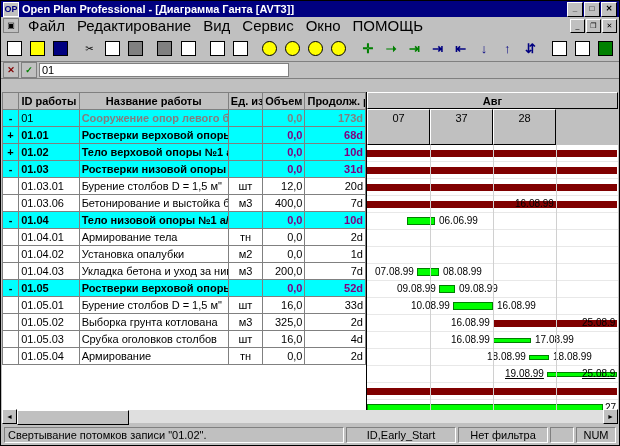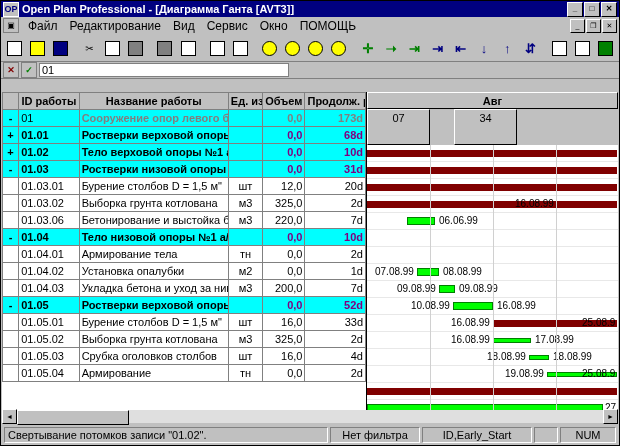--- a/index.html
+++ b/index.html
@@ -21,21 +21,21 @@
     display:flex;align-items:center;justify-content:center;color:#000080;font-size:9px;font-weight:bold;}
   .titlebar .tb-text{flex:1;white-space:nowrap;overflow:hidden;}
   .tb-buttons{display:flex;gap:1px;}
   .tb-btn{width:14px;height:13px;background:#c0c0c0;border-top:1px solid #fff;border-left:1px solid #fff;
     border-right:1px solid #000;border-bottom:1px solid #000;color:#000;font-size:8px;
     display:flex;align-items:center;justify-content:center;line-height:1;font-weight:bold;}
 
   
   .menubar{height:17px;display:flex;align-items:center;background:#c0c0c0;border-bottom:1px solid #c0c0c0;
     padding-left:2px;position:relative;}
-  .menubar .mitem{padding:1px 6px;font-size:12px;color:#000;}
+  .menubar .mitem{padding:1px 6px;font-size:15px;color:#000;}
   .menubar .mdoc-icon{width:14px;height:13px;background:#c0c0c0;border:1px solid #808080;margin-right:3px;
     display:flex;align-items:center;justify-content:center;font-size:8px;}
   .menubar .mright{position:absolute;right:2px;display:flex;gap:1px;}
   .menubar .mbtn{width:13px;height:12px;background:#c0c0c0;border-top:1px solid #fff;border-left:1px solid #fff;
     border-right:1px solid #000;border-bottom:1px solid #000;font-size:7px;display:flex;align-items:center;justify-content:center;}
 
   
   .toolbar{height:24px;display:flex;align-items:center;background:#c0c0c0;padding:1px 2px;gap:1px;
     border-bottom:1px solid #808080;}
   .tbtn{width:21px;height:20px;border:1px solid #c0c0c0;background:#c0c0c0;display:flex;align-items:center;
@@ -83,53 +83,53 @@
   td.c-dur{text-align:right;padding-right:4px;}
   td.c-vol{text-align:right;padding-right:3px;}
   td.c-id{padding-left:4px;}
   td.c-name{padding-left:3px;}
 
   
   .gantt-head{height:17px;display:flex;background:#c0c0c0;}
   .gantt-head .gmonth{flex:1;text-align:center;font-size:11px;font-weight:bold;line-height:16px;
      border-top:1px solid #fff;border-left:1px solid #fff;border-right:1px solid #000;border-bottom:1px solid #000;
      box-sizing:border-box;}
-  .gantt-head2{height:36px;display:flex;background:#c0c0c0;gap:24px;}
+  .gantt-head2{height:36px;display:flex;background:#c0c0c0;}
   .gantt-head2 .gweek{width:63px;text-align:center;font-size:11px;line-height:17px;
      border-top:1px solid #fff;border-left:1px solid #fff;border-right:1px solid #000;border-bottom:1px solid #000;
      box-sizing:border-box;}
   .gantt-body{position:relative;background:#fff;height:321px;}
   .grow{height:17px;position:relative;border-bottom:1px solid #e8e8e8;box-sizing:border-box;}
   .bar{position:absolute;top:4px;height:8px;}
   .bar.dark{background:#800000;top:5px;height:7px;}
   .bar.green{background:#00ff00;border:1px solid #008000;box-sizing:border-box;}
   .bar.greenline{background:#00ff00;height:5px;top:6px;border:1px solid #008000;box-sizing:border-box;}
   .blabel{position:absolute;top:2px;font-size:10px;color:#000;white-space:nowrap;}
-  .blabel.u{}
+  .blabel.u{text-decoration:underline;}
   .vgrid{position:absolute;top:0;bottom:0;width:1px;background:#d0d0d0;}
 
   
   .hscroll{position:absolute;left:1px;right:1px;bottom:22px;height:13px;background:#c0c0c0;display:flex;align-items:center;}
   .sb-arrow{width:13px;height:13px;background:#c0c0c0;border-top:1px solid #fff;border-left:1px solid #fff;
      border-right:1px solid #000;border-bottom:1px solid #000;font-size:7px;display:flex;align-items:center;justify-content:center;}
   .sb-track{flex:1;background:#dfdfdf;height:13px;position:relative;}
   .sb-thumb{position:absolute;left:0;top:0;height:13px;width:110px;background:#c0c0c0;
      border-top:1px solid #fff;border-left:1px solid #fff;border-right:1px solid #000;border-bottom:1px solid #000;}
 
   
   .statusbar{position:absolute;left:1px;right:1px;bottom:1px;height:19px;background:#c0c0c0;display:flex;
      align-items:center;gap:2px;padding:0 2px;box-sizing:border-box;}
   .status-cell{height:16px;border-top:1px solid #808080;border-left:1px solid #808080;
      border-right:1px solid #fff;border-bottom:1px solid #fff;font-size:11px;line-height:15px;padding:0 3px;
      box-sizing:border-box;overflow:hidden;white-space:nowrap;}
   .st-main{flex:1;}
   .st-filter{width:90px;text-align:center;}
   .st-id{width:110px;text-align:center;}
   .st-pad{width:24px;}
-  .st-num{width:56px;text-align:center;}
+  .st-num{width:40px;text-align:center;}
 </style>
 </head>
 <body>
 
 <div class="app">
 
   <div class="titlebar">
     <div class="tb-icon">OP</div>
     <div class="tb-text">Open Plan Professional - [Диаграмма Ганта [AVT3]]</div>
     <div class="tb-buttons">
@@ -292,32 +292,24 @@
             <tr class="normal">
               <td class="c-exp"></td>
               <td class="c-id">01.03.01</td>
               <td class="c-name">Бурение столбов D = 1,5 м"</td>
               <td class="c-unit">шт</td>
               <td class="c-vol">12,0</td>
               <td class="c-dur">20d</td>
             </tr>
             <tr class="normal">
               <td class="c-exp"></td>
-              <td class="c-id">01.03.02</td>
-              <td class="c-name">Выборка грунта котлована</td>
-              <td class="c-unit">м3</td>
-              <td class="c-vol">325,0</td>
-              <td class="c-dur">2d</td>
-            </tr>
-            <tr class="normal">
-              <td class="c-exp"></td>
               <td class="c-id">01.03.06</td>
               <td class="c-name">Бетонирование и выстойка бетона</td>
               <td class="c-unit">м3</td>
-              <td class="c-vol">220,0</td>
+              <td class="c-vol">400,0</td>
               <td class="c-dur">7d</td>
             </tr>
             <tr class="summary">
               <td class="c-exp">-</td>
               <td class="c-id">01.04</td>
               <td class="c-name">Тело низовой опоры №1 а/д моста</td>
               <td class="c-unit"></td>
               <td class="c-vol">0,0</td>
               <td class="c-dur">10d</td>
             </tr>
@@ -388,21 +380,22 @@
           </tbody>
       </table>
     </div>
 
     <div class="rightpane">
       <div class="gantt-head">
         <div class="gmonth">Авг</div>
       </div>
       <div class="gantt-head2">
         <div class="gweek">07</div>
-        <div class="gweek">34</div>
+        <div class="gweek">37</div>
+        <div class="gweek">28</div>
       </div>
       <div class="gantt-body" id="gantt-body">
           <div class="grow">
             <div class="bar dark" style="left: 0px; width: 250px;"></div>
           </div>
           <div class="grow">
             <div class="bar dark" style="left: 0px; width: 250px;"></div>
           </div>
           <div class="grow">
             <div class="bar dark" style="left: 0px; width: 250px;"></div>
@@ -477,18 +470,18 @@
   <div class="hscroll">
     <div class="sb-arrow">◄</div>
     <div class="sb-track">
       <div class="sb-thumb"></div>
     </div>
     <div class="sb-arrow">►</div>
   </div>
 
   <div class="statusbar">
     <div class="status-cell st-main">Свертывание потомков записи "01.02".</div>
+    <div class="status-cell st-id">ID,Early_Start</div>
     <div class="status-cell st-filter">Нет фильтра</div>
-    <div class="status-cell st-id">ID,Early_Start</div>
     <div class="status-cell st-pad"></div>
     <div class="status-cell st-num">NUM</div>
   </div>
 </div>
 
 </body></html>

